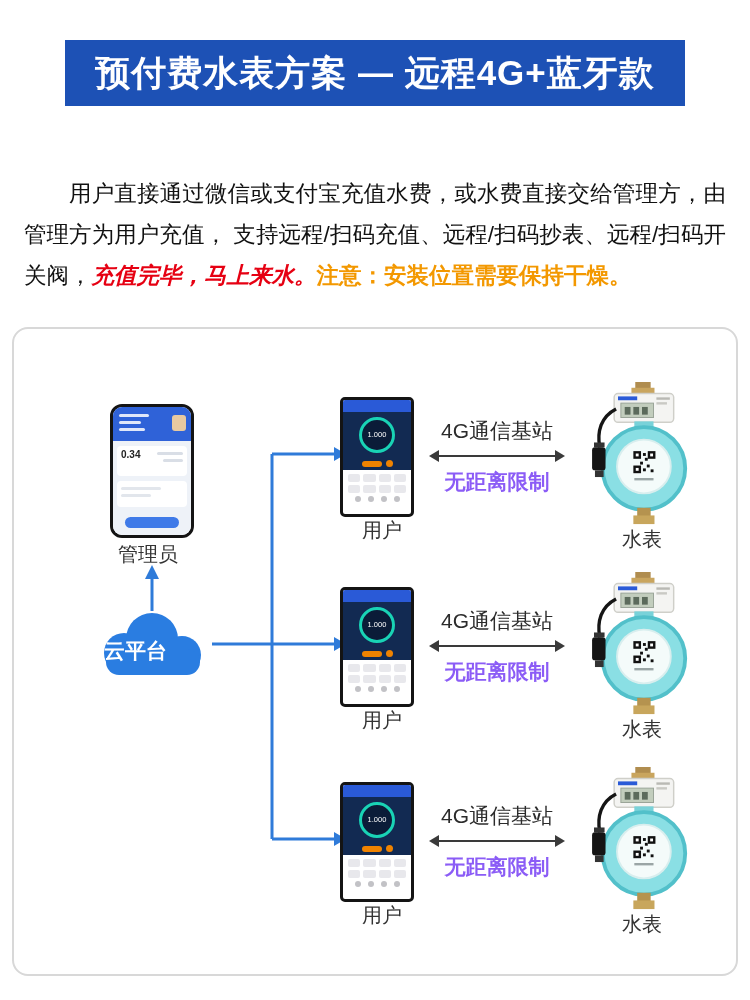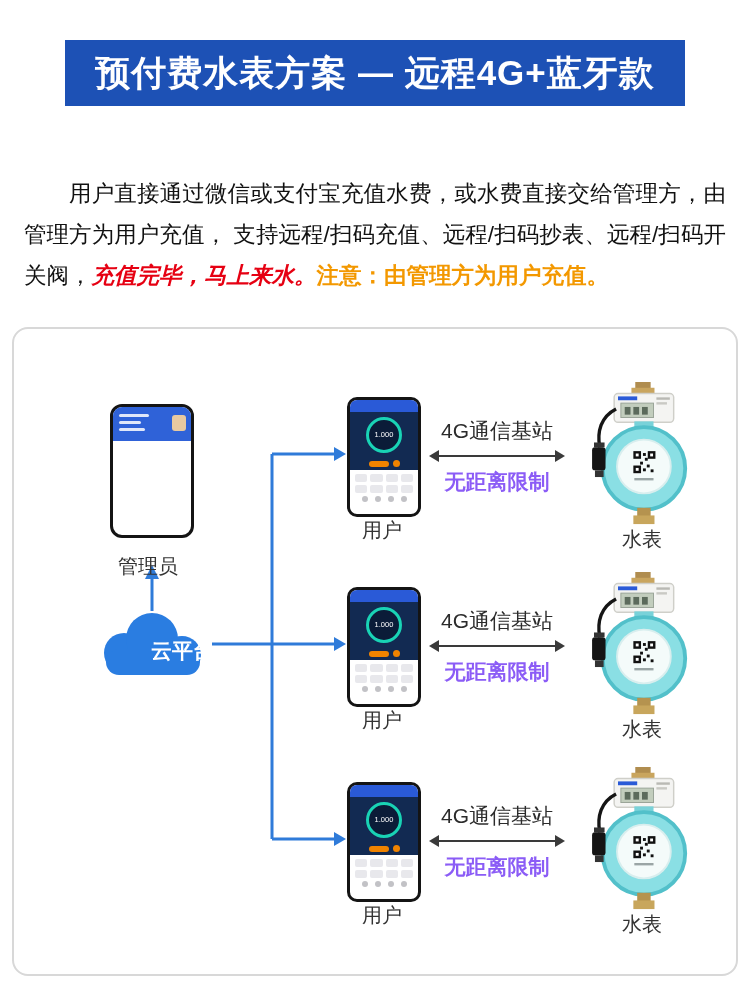--- a/index.html
+++ b/index.html
@@ -25,25 +25,25 @@
   .a-header .avatar{position:absolute;right:5px;top:8px;width:14px;height:16px;background:#e8c9a0;border-radius:3px;}
   .a-body{background:#eef2f8;height:94px;position:relative;}
   .a-card{position:absolute;left:4px;right:4px;top:5px;height:30px;background:#fff;border-radius:4px;
     font-size:10px;font-weight:bold;color:#222;padding:3px 4px;box-sizing:border-box;}
   .a-card .gline{position:absolute;right:4px;height:3px;background:#d9dee6;border-radius:2px;}
   .a-card2{position:absolute;left:4px;right:4px;top:40px;height:26px;background:#fff;border-radius:4px;}
   .a-card2 .gline{position:absolute;left:4px;height:3px;background:#e2e6ec;border-radius:2px;}
   .a-btn{position:absolute;left:15%;bottom:7px;width:70%;height:11px;background:#3f7ae8;border-radius:6px;}
   
   .cloud-wrap{position:absolute;left:78px;top:282px;width:120px;height:70px;}
-  .cloud-label{position:absolute;left:2px;top:26px;width:120px;text-align:right;color:#fff;
+  .cloud-label{position:absolute;left:12px;top:26px;width:120px;text-align:left;color:#fff;
     font-size:21px;font-weight:bold;}
   
-  .user-phone{position:absolute;left:333px;width:68px;height:114px;border:3px solid #141414;
-    border-radius:10px;background:#fff;overflow:hidden;}
+  .user-phone{position:absolute;left:326px;width:68px;height:114px;border:3px solid #141414;
+    border-radius:5px;background:#fff;overflow:hidden;}
   .p-header{height:12px;background:#2a5ad7;}
   .p-gauge{height:46px;background:#122a52;display:flex;align-items:center;justify-content:center;}
   .p-ring{width:30px;height:30px;border-radius:50%;background:#0b1c38;border:3px solid #19d3b5;
     color:#fff;font-size:7.5px;display:flex;align-items:center;justify-content:center;}
   .p-actions{height:12px;background:#122a52;display:flex;justify-content:center;gap:4px;align-items:center;}
   .p-pill{width:20px;height:6px;background:#f08300;border-radius:3px;}
   .p-dot{width:7px;height:7px;background:#f08300;border-radius:50%;}
   .p-grid{display:grid;grid-template-columns:repeat(4,1fr);gap:3px;padding:4px 5px 2px;}
   .p-grid span{height:8px;background:#e8e8ec;border-radius:2px;}
   .p-nav{display:flex;justify-content:space-around;padding:1px 8px;}
@@ -60,21 +60,21 @@
   
   .meter{position:absolute;left:575px;}
 </style>
 </head>
 <body>
 
 <div class="banner">
   <span>预付费水表方案 — 远程4G+蓝牙款</span>
 </div>
 
-<p class="intro"><span>用户直接通过微信或支付宝充值水费，或水费直接交给管理方，由管理方为用户充值， 支持远程/扫码充值、远程/扫码抄表、远程/扫码开关阀，</span><span class="seg-red">充值完毕，马上来水。</span><span class="seg-orange">注意：由管理方为用户充值。</span></p>
+<p class="intro"><span>用户直接通过微信或支付宝充值水费，或水费直接交给管理方，由管理方为用户充值， 支持远程/扫码充值、远程/扫码抄表、远程/扫码开关阀，</span><span class="seg-red">充值完毕，马上来水。</span><span class="seg-orange">注意：安装位置需要保持干燥。</span></p>
 
 <div class="diagram">
 
   <svg class="overlay" viewBox="0 0 722 645">
     <g stroke="#2f7bd9" stroke-width="3" fill="#2f7bd9">
 
       <line x1="138" y1="282" x2="138" y2="248"></line>
       <polygon points="131,250 145,250 138,236" stroke="none"></polygon>
 
       <line x1="198" y1="315" x2="258" y2="315"></line>
@@ -90,22 +90,34 @@
     </g>
   </svg>
 
   <div class="admin-phone">
     <div class="a-header">
       <div class="tline" style="top:7px;width:30px"></div>
       <div class="tline" style="top:14px;width:22px"></div>
       <div class="tline" style="top:21px;width:26px"></div>
       <div class="avatar"></div>
     </div>
-  </div>
-  <div class="lbl" style="left:84px;top:224px;width:100px">管理员</div>
+    <div class="a-body">
+      <div class="a-card">
+        <span>0.34</span>
+        <div class="gline" style="top:6px;width:26px"></div>
+        <div class="gline" style="top:13px;width:20px"></div>
+      </div>
+      <div class="a-card2">
+        <div class="gline" style="top:6px;width:40px"></div>
+        <div class="gline" style="top:13px;width:30px"></div>
+      </div>
+      <div class="a-btn"></div>
+    </div>
+  </div>
+  <div class="lbl" style="left:84px;top:212px;width:100px">管理员</div>
 
   <div class="cloud-wrap">
     <svg width="120" height="70" viewBox="0 0 120 70">
       <g fill="#2a7de1">
         <circle cx="32" cy="42" r="20"></circle>
         <circle cx="60" cy="28" r="26"></circle>
         <circle cx="90" cy="44" r="19"></circle>
         <rect x="14" y="38" width="94" height="26" rx="13"></rect>
       </g>
     </svg>

